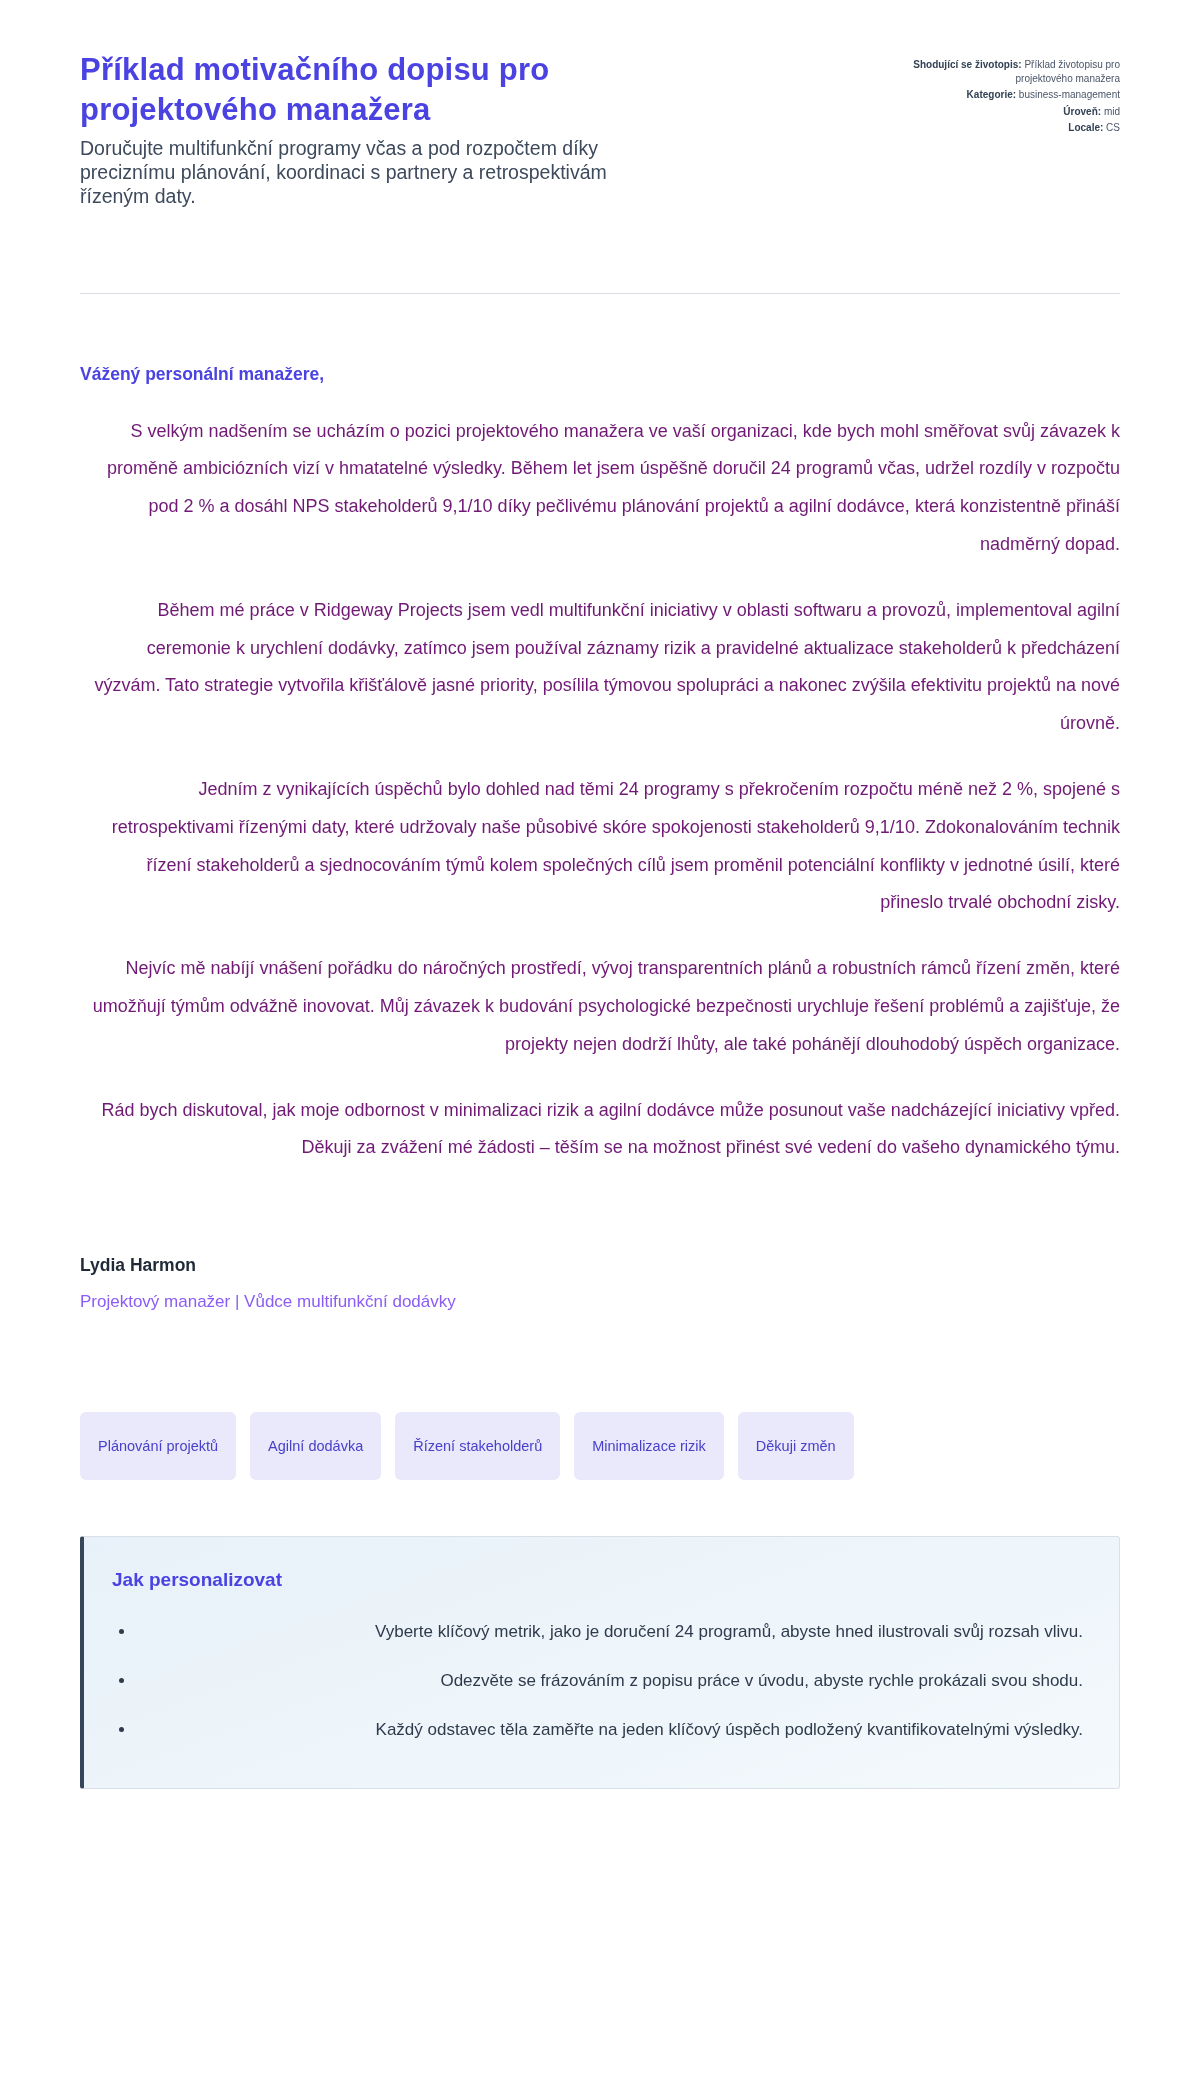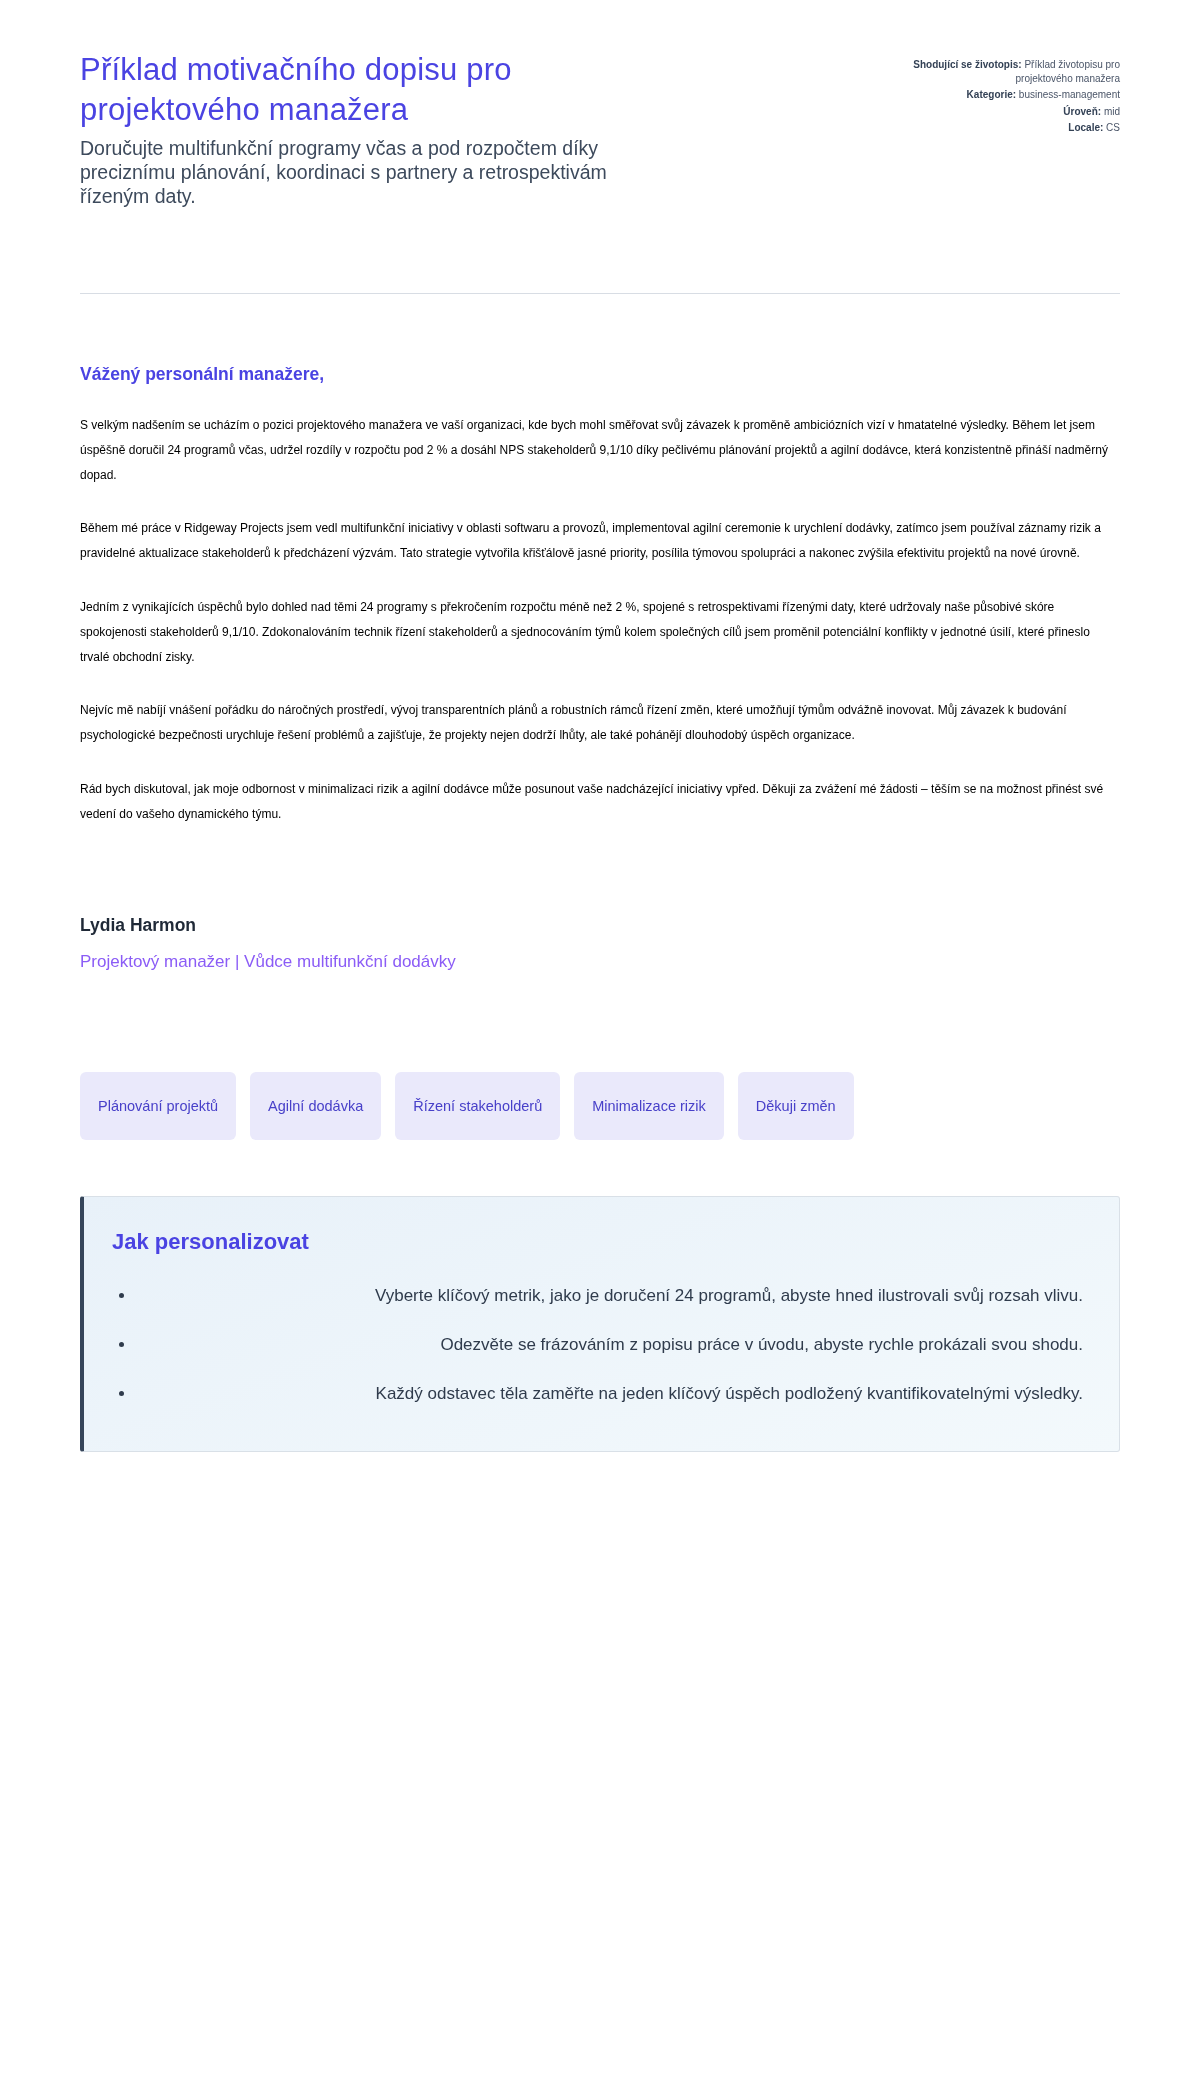--- a/index.html
+++ b/index.html
@@ -17,21 +17,21 @@
   
   .header {
     display: flex;
     justify-content: space-between;
     align-items: flex-start;
     gap: 40px;
   }
   .header-left { width: 620px; }
   .page-title {
     font-size: 31px;
-    font-weight: 400;
+    font-weight: 700;
     line-height: 1.28;
     color: #4a43e2;
     letter-spacing: 0.2px;
     max-width: 580px;
   }
   .page-subtitle {
     margin-top: 8px;
     font-size: 19.5px;
     font-weight: 400;
     line-height: 1.22;
@@ -57,24 +57,25 @@
   }
   
   .greeting {
     margin-top: 70px;
     font-size: 17.5px;
     font-weight: 700;
     color: #4a43e2;
   }
   .letter-paragraph {
     margin-top: 28px;
-    font-size: 12px;
+    font-size: 18px;
     line-height: 2.1;
-    color: #000000;
+    color: #701a75;
     max-width: 1040px;
+    text-align: right;
   }
   .signature-name {
     margin-top: 88px;
     font-size: 17.5px;
     font-weight: 700;
     color: #1f2937;
   }
   .signature-role {
     margin-top: 16px;
     font-size: 17px;
@@ -100,21 +101,21 @@
   
   .tips-box {
     margin-top: 56px;
     background: linear-gradient(160deg, #e8f1f9 0%, #f3f9fc 100%);
     border: 1px solid #d9e0e7;
     border-left: 4px solid #36455a;
     border-radius: 3px;
     padding: 32px 36px 40px 28px;
   }
   .tips-heading {
-    font-size: 22px;
+    font-size: 19px;
     font-weight: 700;
     color: #4a43e2;
   }
   .tips-list {
     margin-top: 24px;
     padding-left: 24px;
     list-style: disc;
   }
   .tips-list li {
     font-size: 17px;

